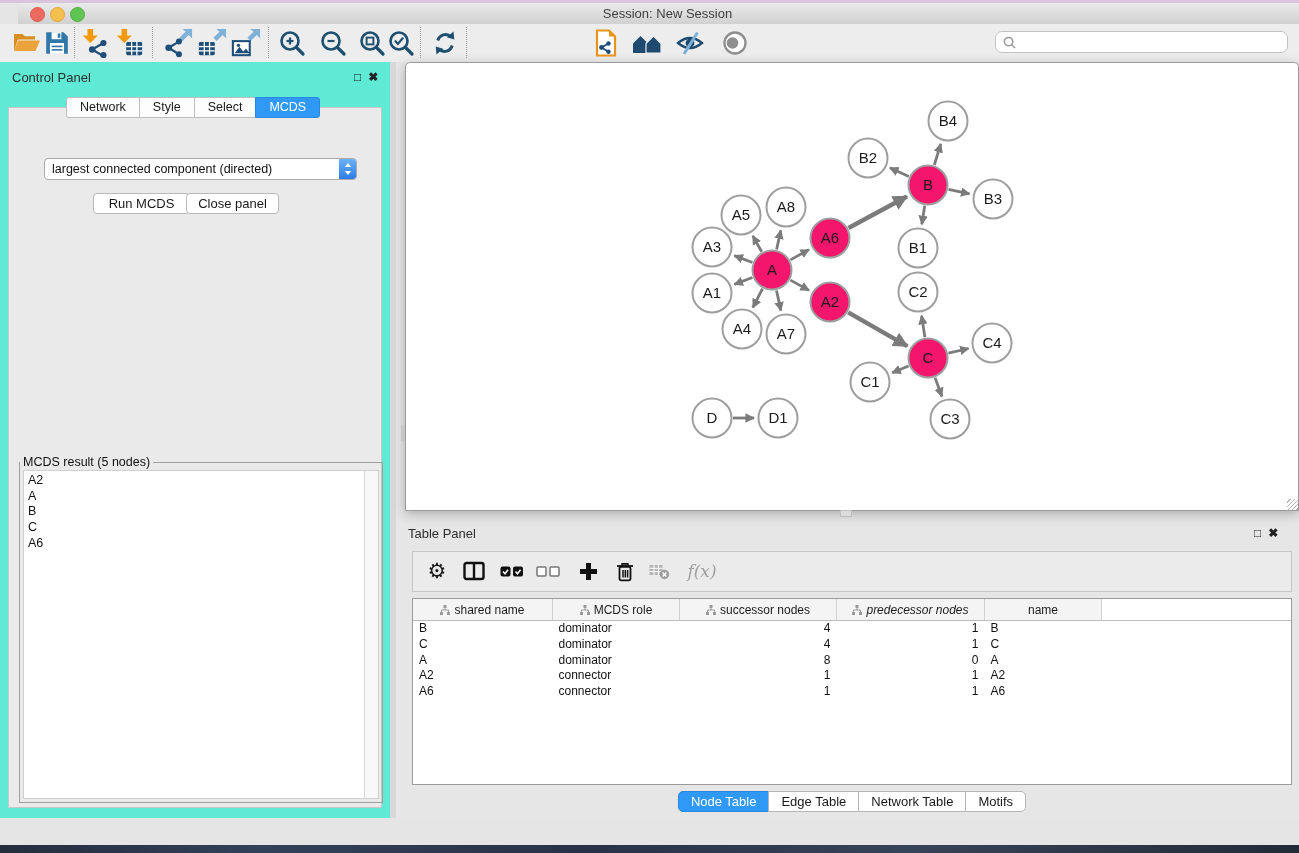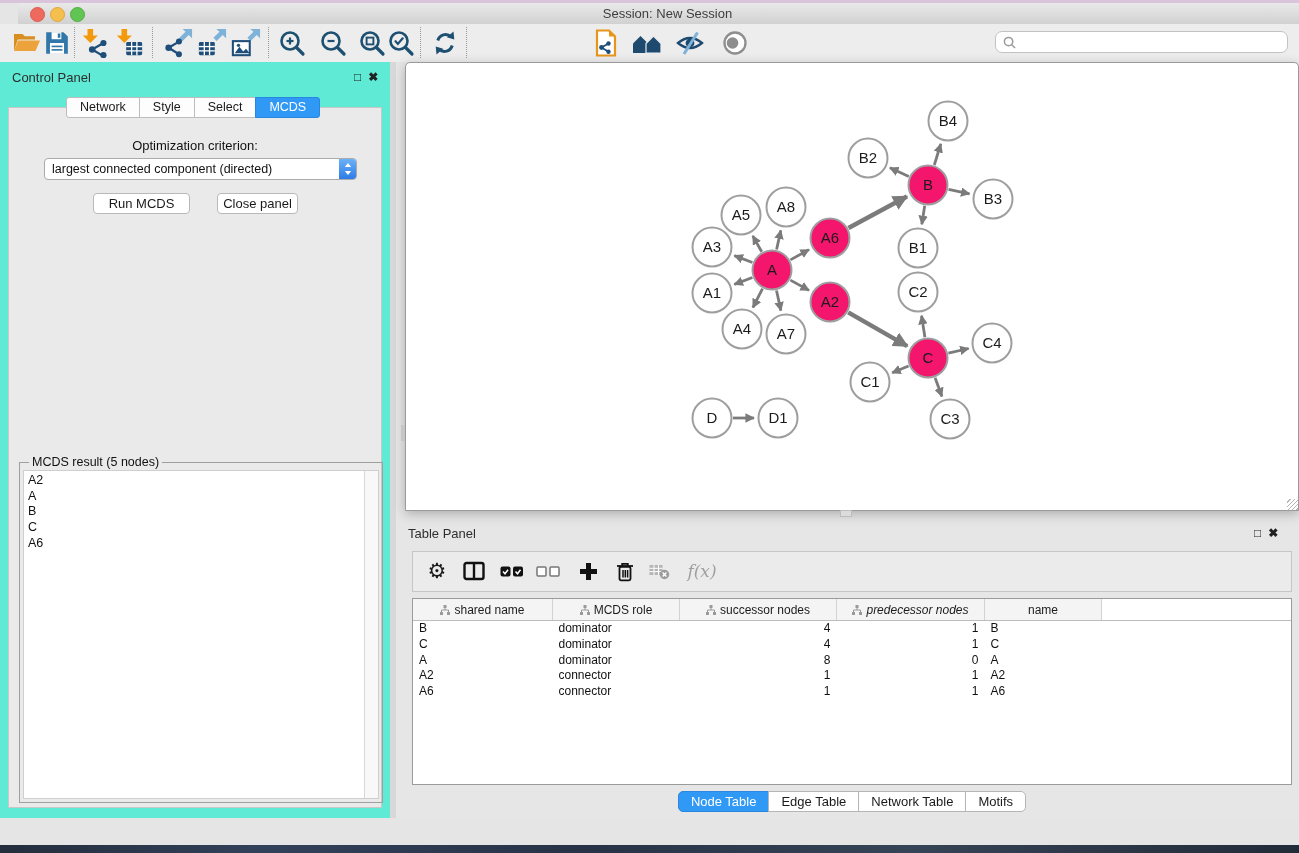--- a/index.html
+++ b/index.html
@@ -48,21 +48,21 @@
     border:1px solid #ababab;border-radius:4px;display:flex;align-items:center;
     box-sizing:border-box;font-size:12.5px;color:#111;}
   .dd-text{flex:1;padding-left:7px;white-space:nowrap;overflow:hidden;}
   .dd-stepper{width:17px;align-self:stretch;background:linear-gradient(#6cb1f8,#2d7ce6);
     border-radius:0 3px 3px 0;display:flex;align-items:center;justify-content:center;}
   .pbtn{position:absolute;top:85px;height:21px;background:#fff;border:1px solid #b9b9b9;
     border-radius:4px;font-size:13px;color:#1a1a1a;display:flex;align-items:center;
     justify-content:center;box-sizing:border-box;}
   .mcds-group{position:absolute;left:10px;top:354px;width:362px;height:339px;
     border:1px solid #9f9f9f;}
-  .mcds-legend{position:absolute;left:9px;top:-8px;background:#eaeaea;padding:0 3px;
+  .mcds-legend{position:absolute;left:0;top:-8px;background:#eaeaea;padding:0 3px;
     font-size:12.5px;color:#111;}
   .mcds-list{position:absolute;left:3px;top:7px;right:3px;bottom:3px;background:#fff;
     border:1px solid #cfcfcf;}
   .mcds-scroll{position:absolute;right:0;top:0;bottom:0;width:13px;background:#f8f8f8;
     border-left:1px solid #d8d8d8;}
   .mcds-item{font-size:12.5px;color:#111;line-height:15.7px;padding-left:4px;}
   .mcds-items{padding-top:2px;}
   
   .net-window{position:absolute;left:9px;top:0;width:894px;height:449px;background:#fff;
     border:1px solid #9a9a9a;border-radius:5px 5px 0 0;box-sizing:border-box;
@@ -282,32 +282,31 @@
   <div class="left-dock">
     <div class="panel-title" style="left:12px;top:8px">Control Panel</div>
     <div class="panel-glyphs" style="left:354px;top:8px"><span>□</span><span>✖</span></div>
     <div class="cp-tabs">
         <div class="cp-tab">Network</div>
         <div class="cp-tab">Style</div>
         <div class="cp-tab">Select</div>
         <div class="cp-tab sel">MCDS</div>
       </div>
     <div class="cp-panel">
-      <div class="opt-label">Optimization criterion:</div>
       <div class="dropdown">
         <span class="dd-text">largest connected component (directed)</span>
         <span class="dd-stepper">
           <svg width="8" height="14" viewBox="0 0 8 14">
               <polygon points="4,1 7.2,5 0.8,5" fill="#fff"></polygon>
               <polygon points="0.8,9 7.2,9 4,13" fill="#fff"></polygon>
             </svg>
         </span>
       </div>
       <div class="pbtn" style="left:84px;width:97px">Run MCDS</div>
-      <div class="pbtn" style="left:208px;width:81px">Close panel</div>
+      <div class="pbtn" style="left:177px;width:93px">Close panel</div>
       <div class="mcds-group">
         <span class="mcds-legend">MCDS result (5 nodes)</span>
         <div class="mcds-list">
           <div class="mcds-items">
               <div class="mcds-item">A2</div>
               <div class="mcds-item">A</div>
               <div class="mcds-item">B</div>
               <div class="mcds-item">C</div>
               <div class="mcds-item">A6</div>
             </div>

